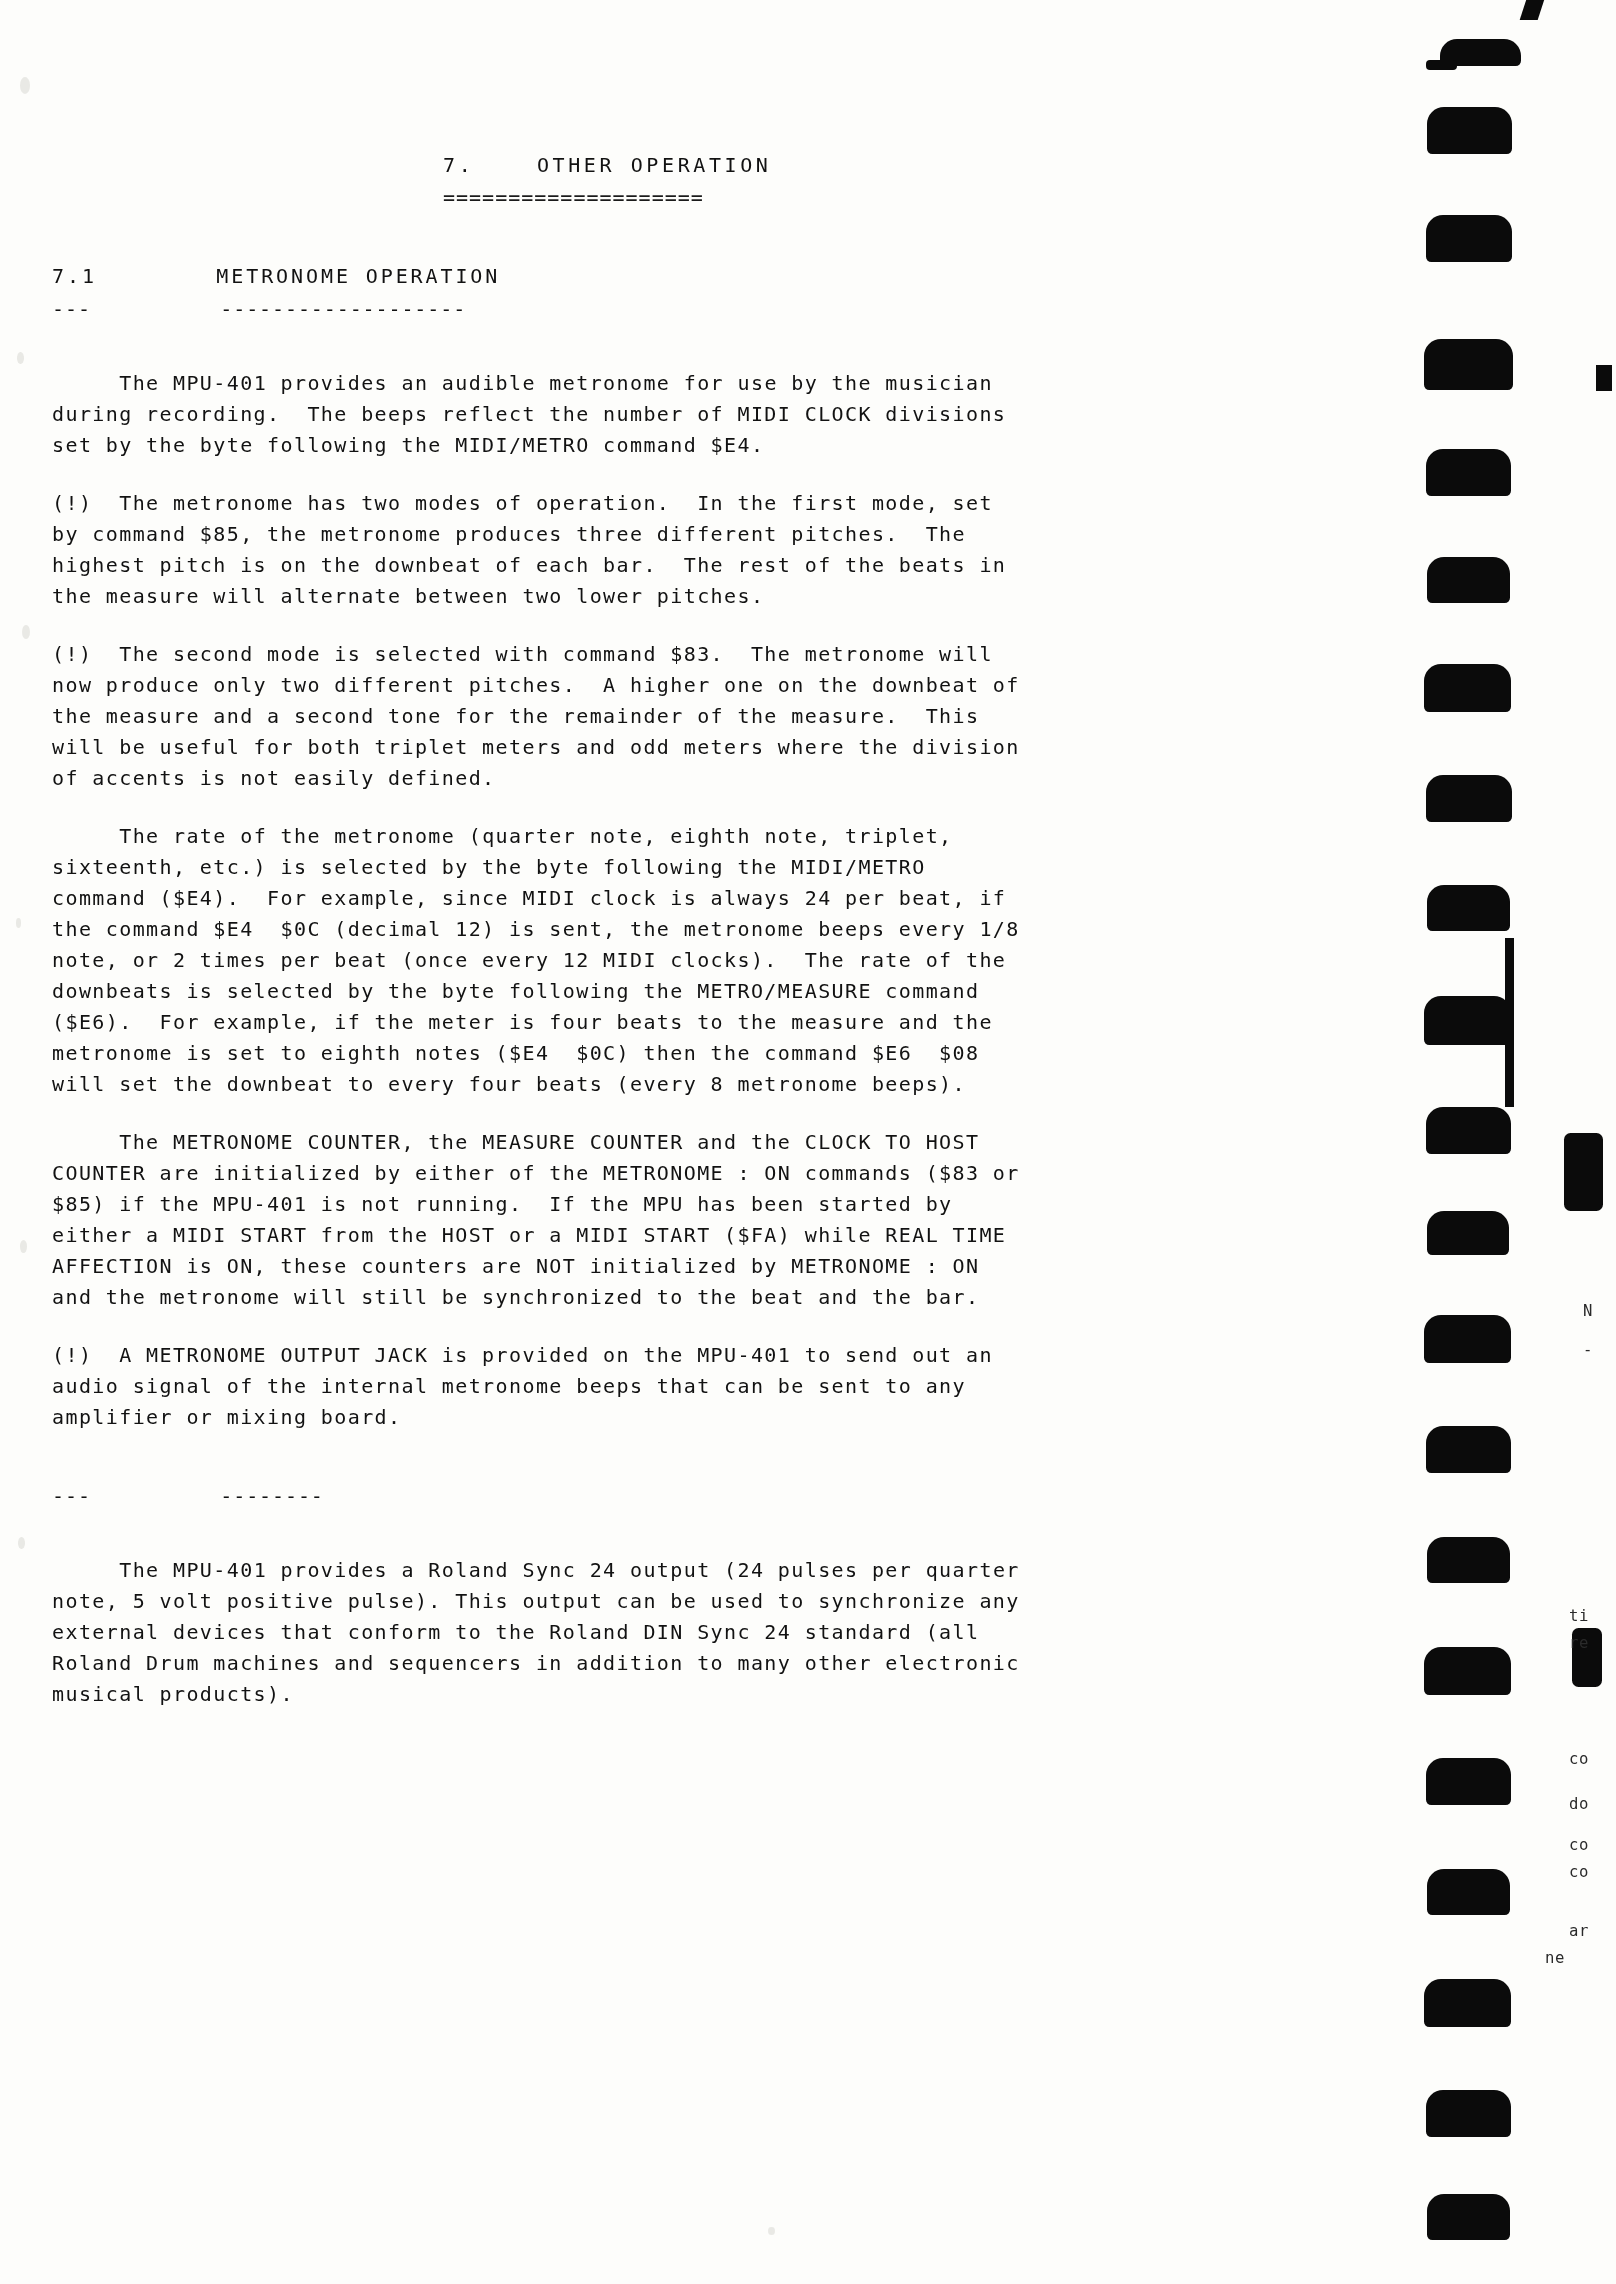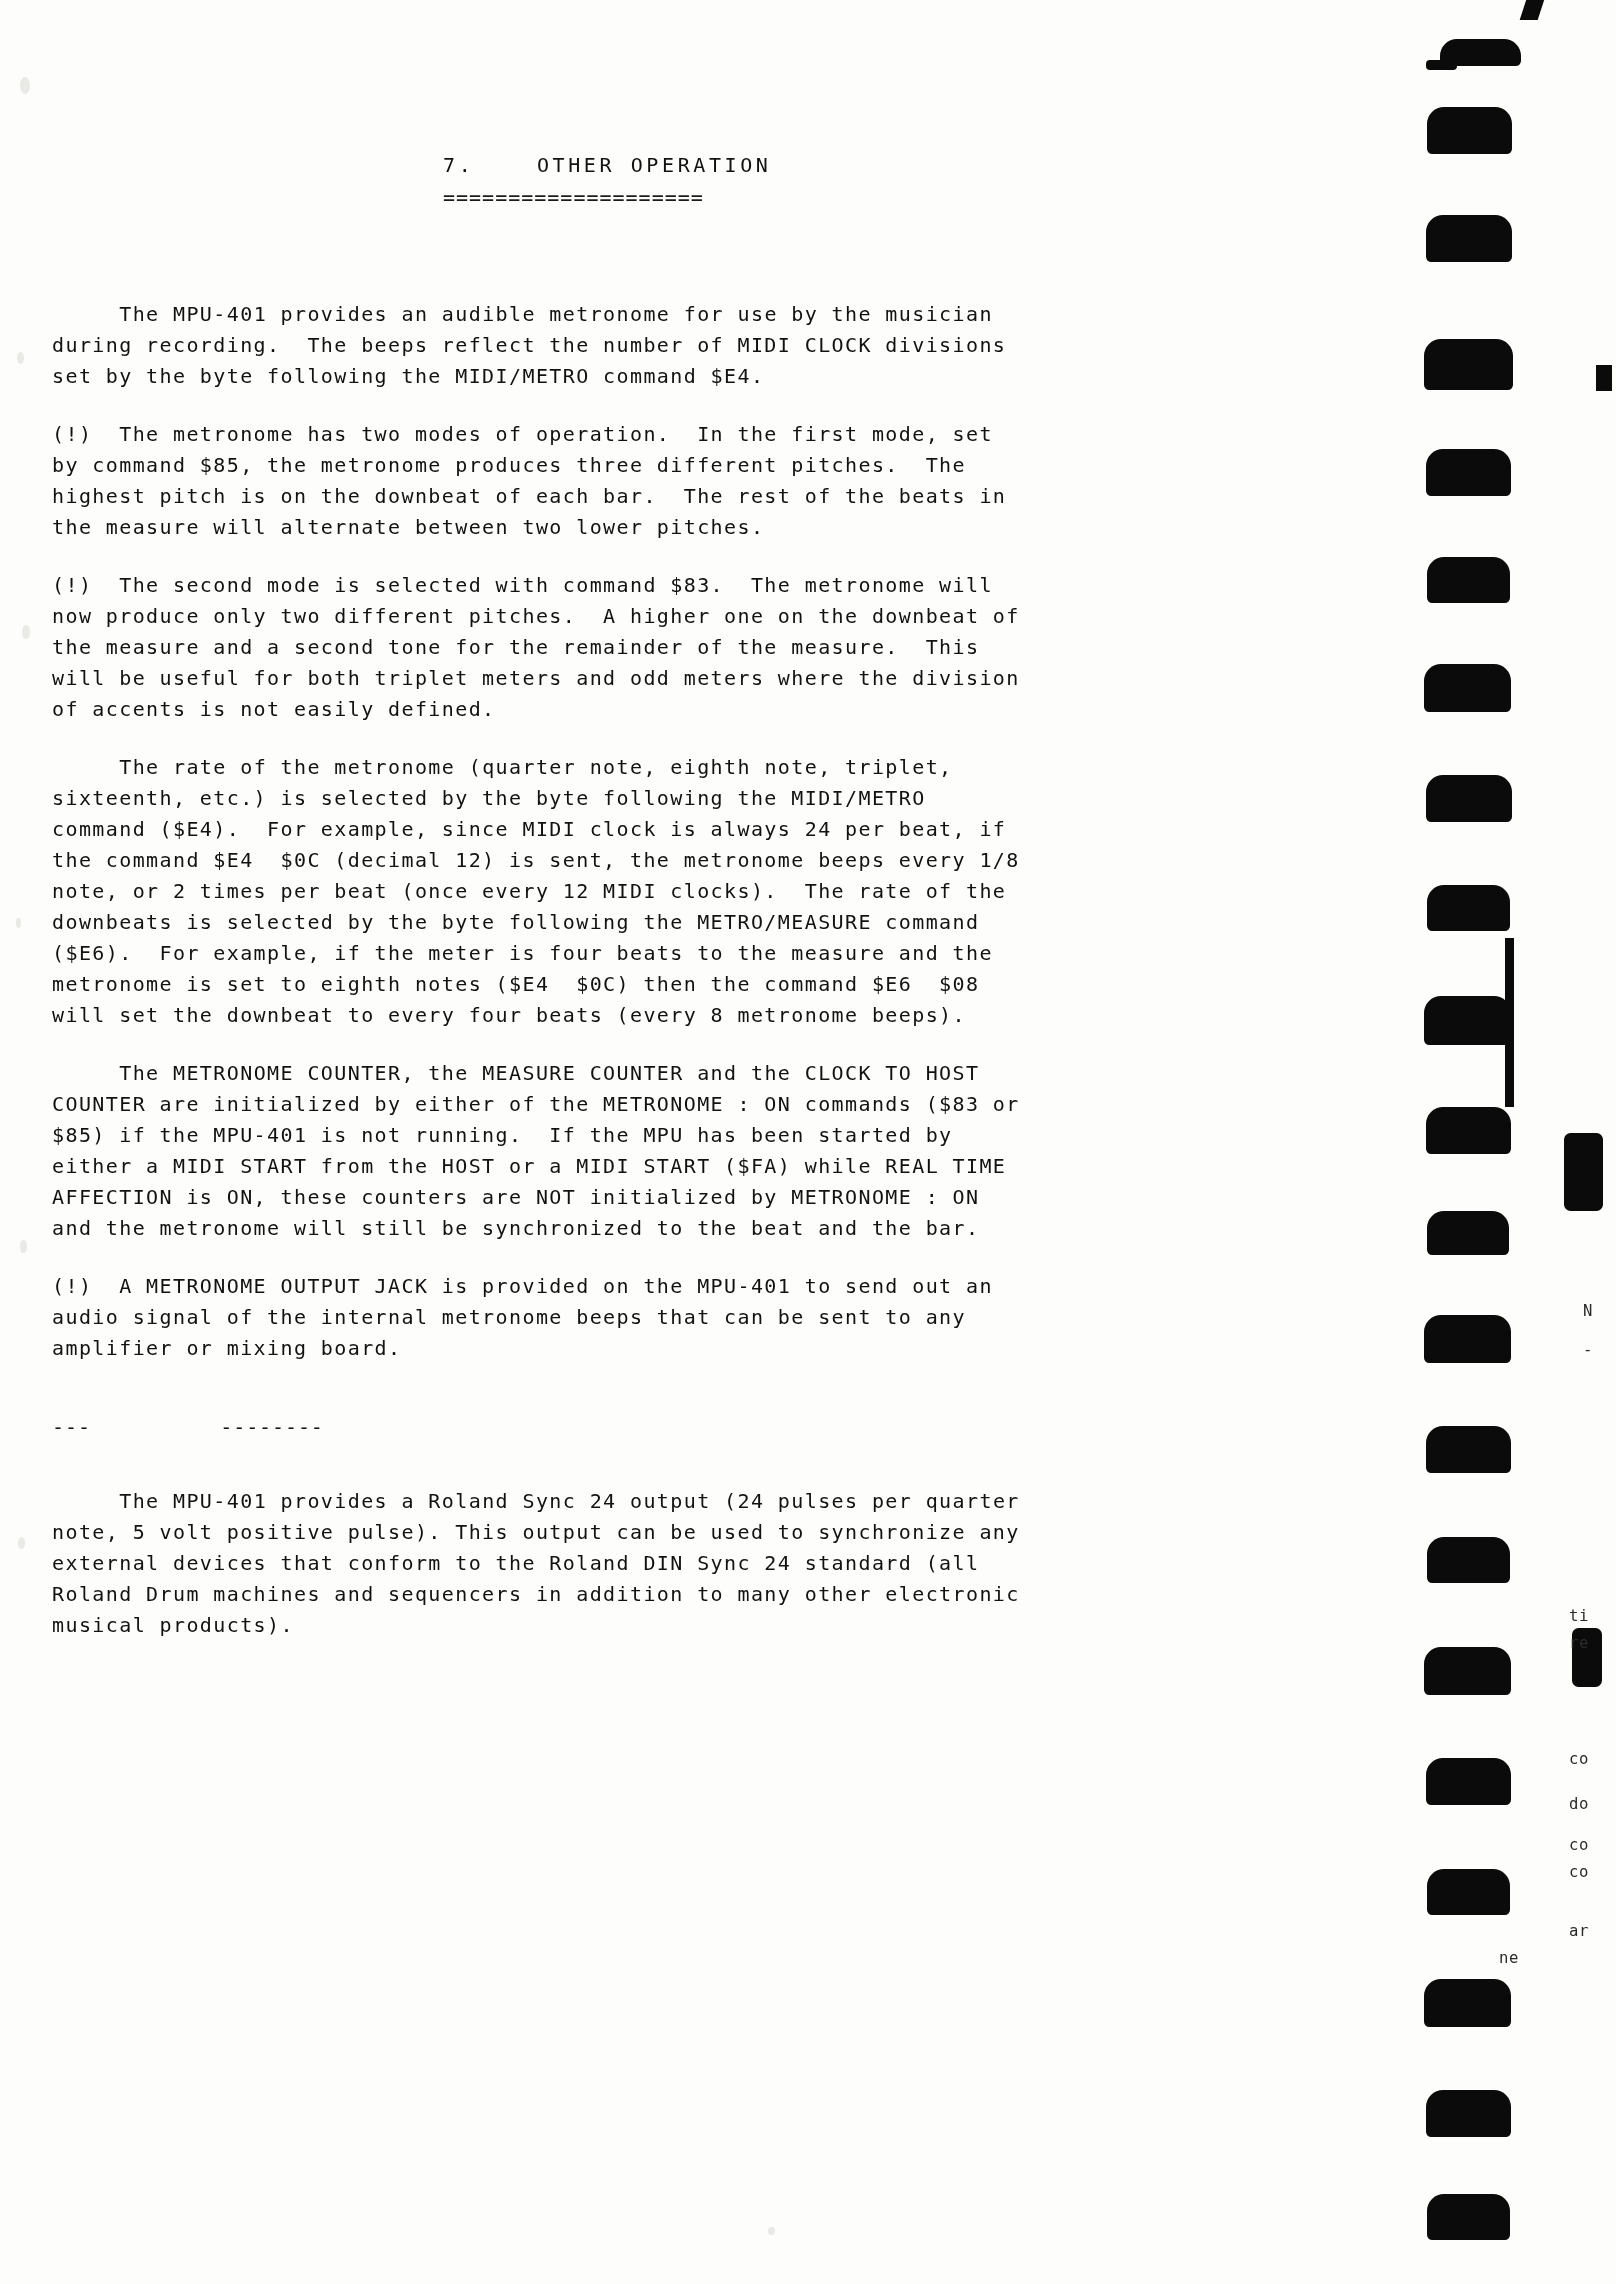--- a/index.html
+++ b/index.html
@@ -136,20 +136,24 @@
 
 <div class="page">
 
   <div class="doc">
 
     <div class="content">
 
       <h1 class="chapter-title"><span>7.</span>&nbsp;&nbsp;&nbsp;&nbsp;<span>OTHER OPERATION</span></h1>
       <div class="chapter-rule">====================</div>
 
+      <div class="section">
+        <div class="section-head"><span>7.1</span>&nbsp;&nbsp;&nbsp;&nbsp;&nbsp;&nbsp;&nbsp;&nbsp;<span>METRONOME OPERATION</span></div>
+        <div class="section-rule"><span>---</span>&nbsp;&nbsp;&nbsp;&nbsp;&nbsp;&nbsp;&nbsp;&nbsp;&nbsp;&nbsp;<span>-------------------</span></div>
+      </div>
 
       <div class="gap-lg"></div>
 
       <p class="para">     The MPU-401 provides an audible metronome for use by the musician
 during recording.  The beeps reflect the number of MIDI CLOCK divisions
 set by the byte following the MIDI/METRO command $E4.</p>
       <p class="para">(!)  The metronome has two modes of operation.  In the first mode, set
 by command $85, the metronome produces three different pitches.  The
 highest pitch is on the downbeat of each bar.  The rest of the beats in
 the measure will alternate between two lower pitches.</p>
@@ -229,21 +233,21 @@
   <div>
     <div class="margin-frag" style="left:1583px; top:1302px;">N</div>
     <div class="margin-frag" style="left:1583px; top:1341px;">-</div>
     <div class="margin-frag" style="left:1569px; top:1607px;">ti</div>
     <div class="margin-frag" style="left:1569px; top:1634px;">re</div>
     <div class="margin-frag" style="left:1569px; top:1750px;">co</div>
     <div class="margin-frag" style="left:1569px; top:1777px;margin-top:18px;">do</div>
     <div class="margin-frag" style="left:1569px; top:1836px;">co</div>
     <div class="margin-frag" style="left:1569px; top:1863px;">co</div>
     <div class="margin-frag" style="left:1569px; top:1922px;">ar</div>
-    <div class="margin-frag" style="left:1499px; top:1949px;">ne</div>
+    <div class="margin-frag" style="left:1545px; top:1949px;">ne</div>
   </div>
 
   <div>
     <div class="speckle" style="left:19.5px;  top:77px; width:10.4px; height:17px;"></div>
     <div class="speckle" style="left:17px;  top:352px; width:6.5px; height:11.7px;"></div>
     <div class="speckle" style="left:22px;  top:625px; width:7.8px; height:14.3px;"></div>
     <div class="speckle" style="left:15.6px;  top:918px; width:5.9px;  height:10.4px;"></div>
     <div class="speckle" style="left:19.5px;  top:1240px; width:7.2px; height:13px;"></div>
     <div class="speckle" style="left:18px;  top:1537px; width:6.5px; height:11.7px;"></div>
     <div class="speckle" style="left:768px; top:2227px; width:6.5px; height:7.8px;"></div>

